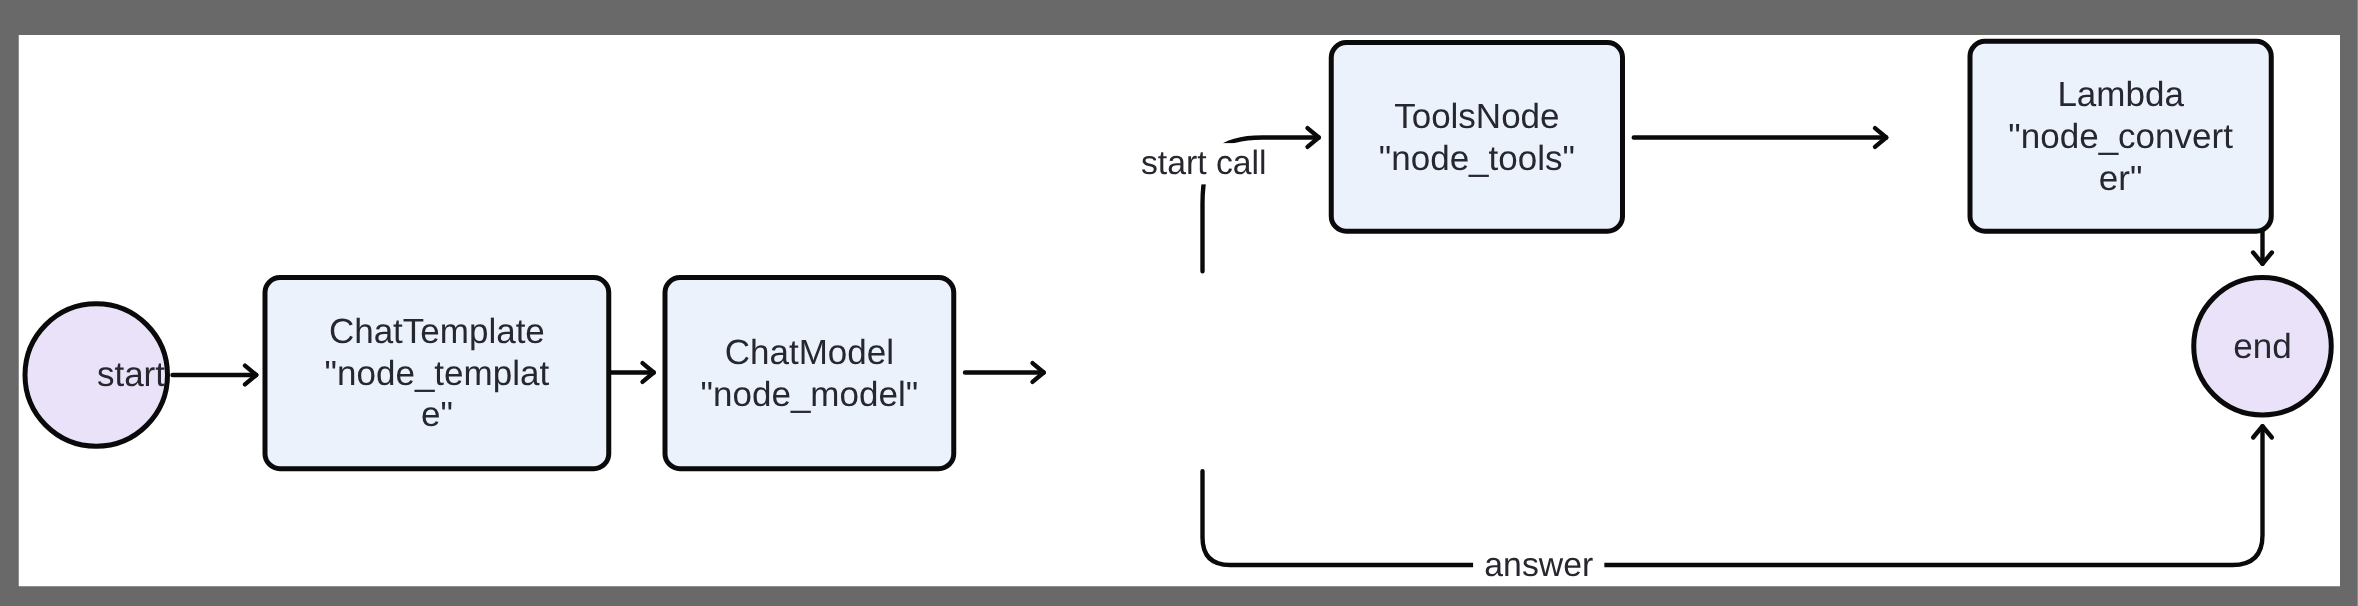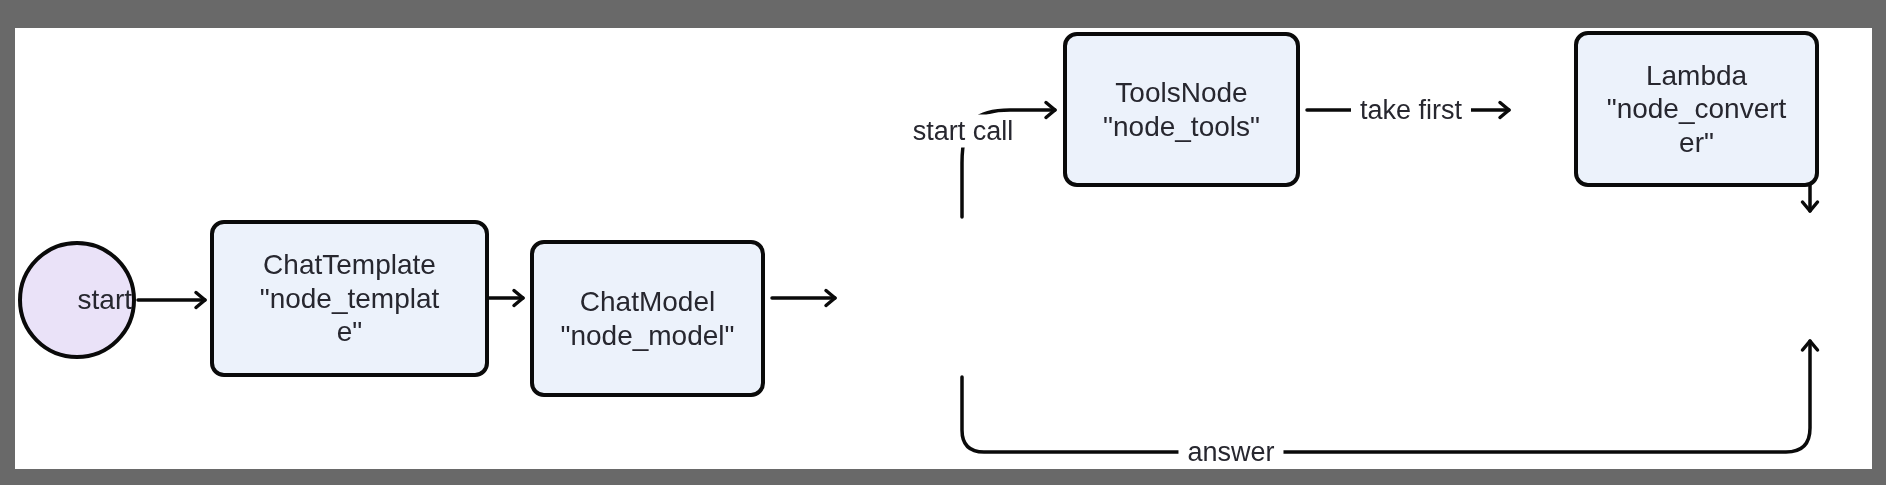--- a/index.html
+++ b/index.html
@@ -68,21 +68,21 @@
     background: #ffffff;
     padding: 1px 9px;
     color: #27272f;
     font-size: 27px;
     white-space: nowrap;
     z-index: 3;
   }
   
   #node-start     { left: 3px;    top: 213px; width: 118px; height: 118px; justify-content: flex-end; }
   #node-template  { left: 195px;  top: 192px; width: 279px; height: 157px; }
-  #node-model     { left: 515px;  top: 192px; width: 235px; height: 157px; margin-top: 20px; }
+  #node-model     { left: 515px;  top: 192px; width: 235px; height: 157px; }
   #node-branch    { left: 827px;  top: 191px; width: 240px; height: 156px; }
   #node-tools     { left: 1048px; top: 4px;   width: 237px; height: 155px; }
   #node-converter { left: 1559px; top: 3px;   width: 245px; height: 156px; }
   #node-end       { left: 1738px; top: 192px; width: 114px; height: 114px; }
   #label-tool-call  { left: 948px;  top: 103px; }
   #label-take-first { left: 1396px; top: 82px; }
   #label-answer     { left: 1216px; top: 424px; }
 </style>
 </head>
 <body>
@@ -124,18 +124,20 @@
     <span>ToolsNode
 "node_tools"</span>
   </div>
 
   <div class="node node-rect" id="node-converter">
     <span>Lambda
 "node_convert
 er"</span>
   </div>
 
+  <div class="node node-circle" id="node-end">
+    <span>end</span>
+  </div>
 
   <div class="edge-label" id="label-tool-call">start call</div>
-  <div class="edge-label" id="label-take-first">take first</div>
   <div class="edge-label" id="label-answer">answer</div>
 
 </div>
 
 </body></html>

